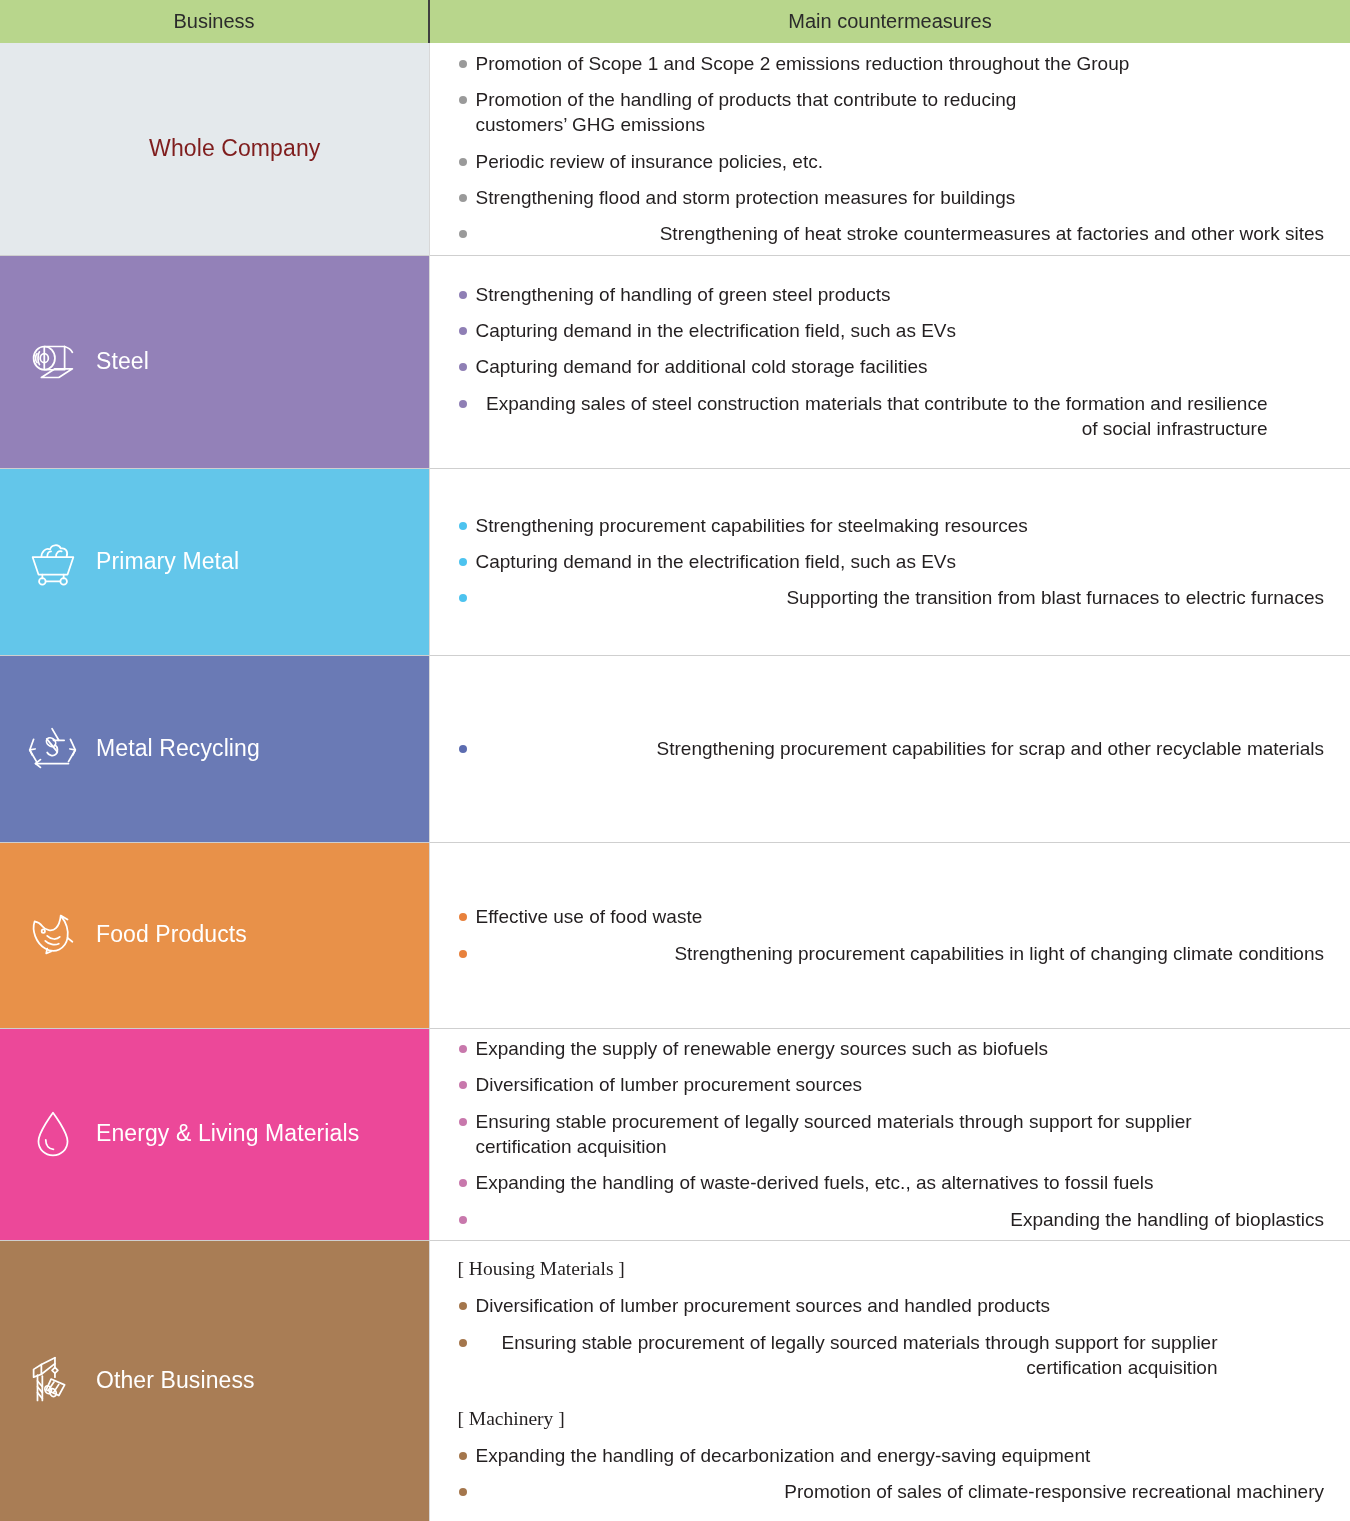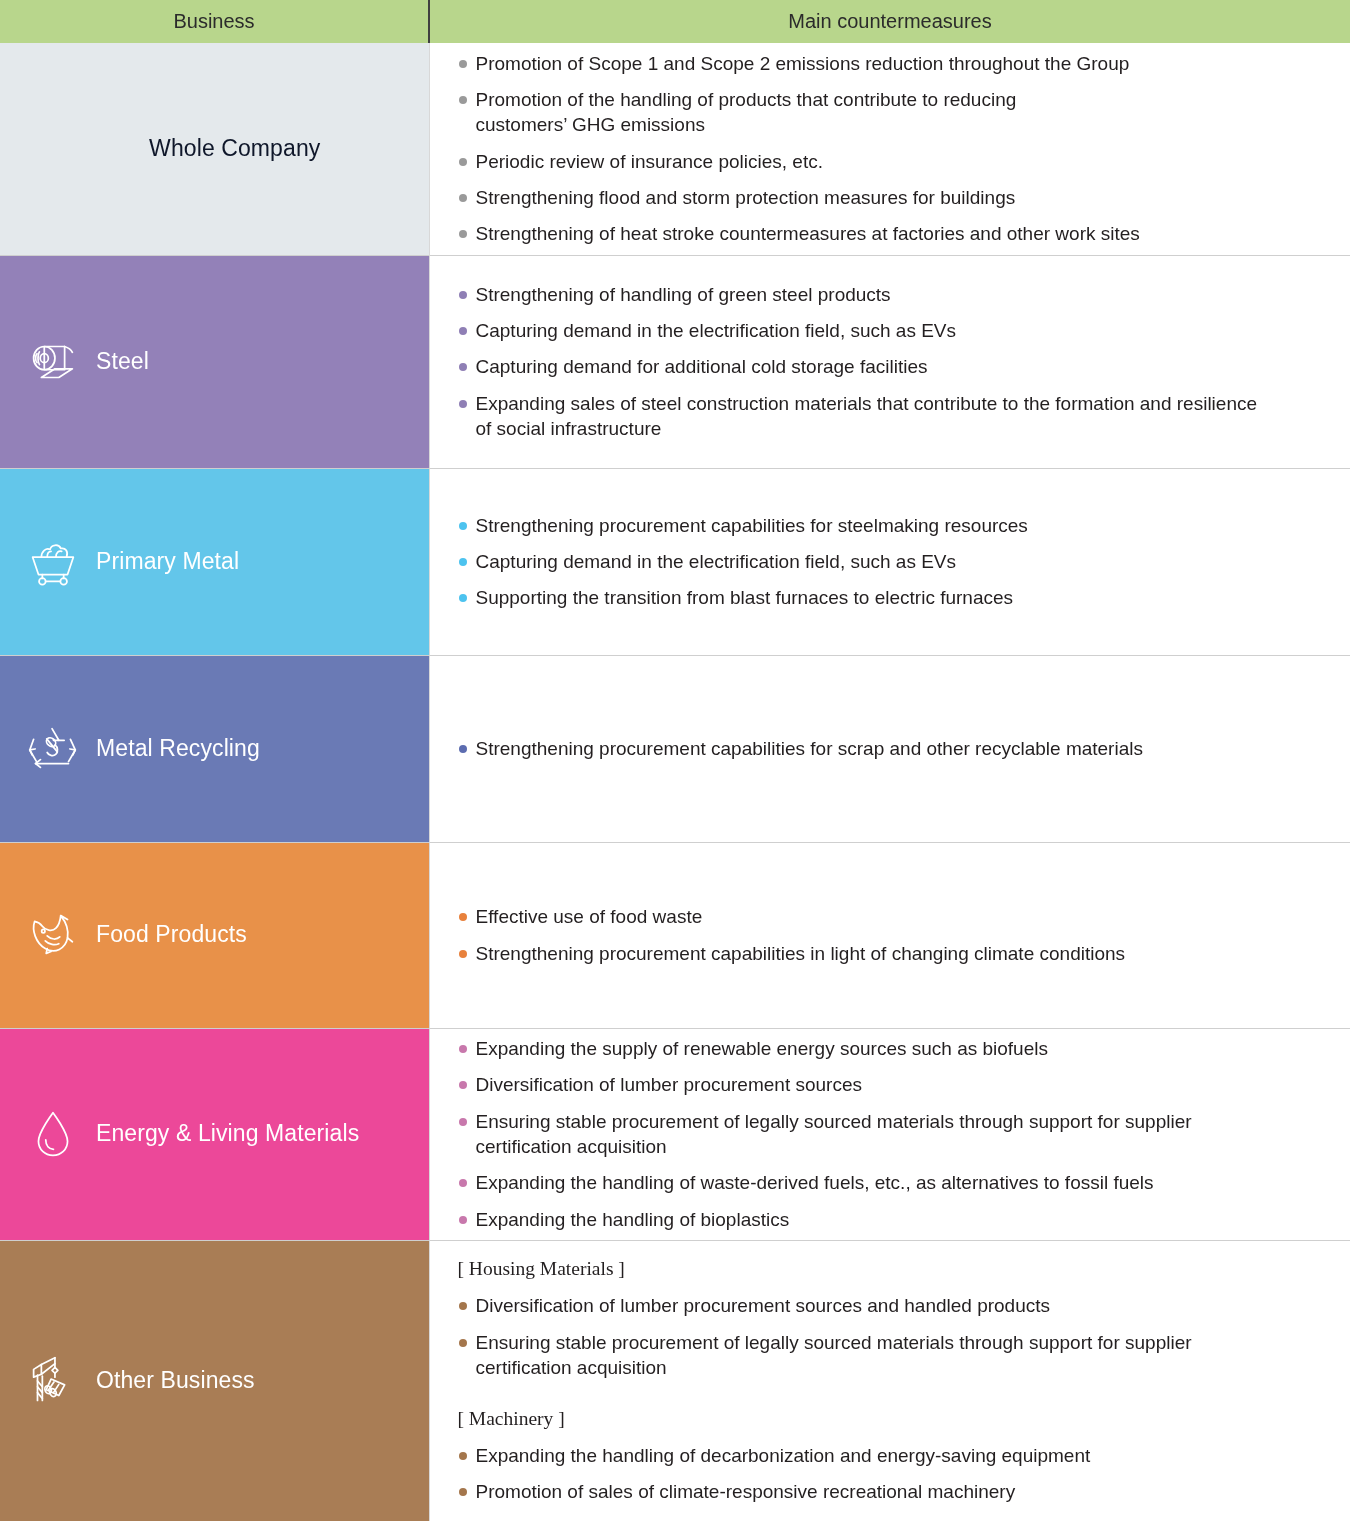--- a/index.html
+++ b/index.html
@@ -77,37 +77,37 @@
     display: block;
   }
   .biz-icon svg { display:block; width:62px; height:62px; }
   .biz-label {
     font-size: 23px;
     line-height: 1.2;
     color: #ffffff;
     white-space: nowrap;
     letter-spacing: 0.1px;
   }
-  .biz-label.dark { color: #0f172a; font-size: 23px; margin-left: 41px; }
+  .biz-label.dark { color: #7f1d1d; font-size: 23px; margin-left: 41px; }
 
   
   ul.blist {
     list-style: none;
     margin: 0;
     padding: 0;
   }
   ul.blist li {
     position: relative;
     padding-left: 18px;
     margin: 0 0 11px 0;
     font-size: 19px;
     line-height: 1.33;
     color: #231f20;
   }
-  ul.blist li:last-child { margin-bottom: 0; }
+  ul.blist li:last-child { margin-bottom: 0; text-align: right; }
   ul.blist li::before {
     content: "";
     position: absolute;
     left: 1px;
     top: 9px;
     width: 8px;
     height: 8px;
     border-radius: 50%;
     background: var(--bullet, #9a9a9a);
   }

